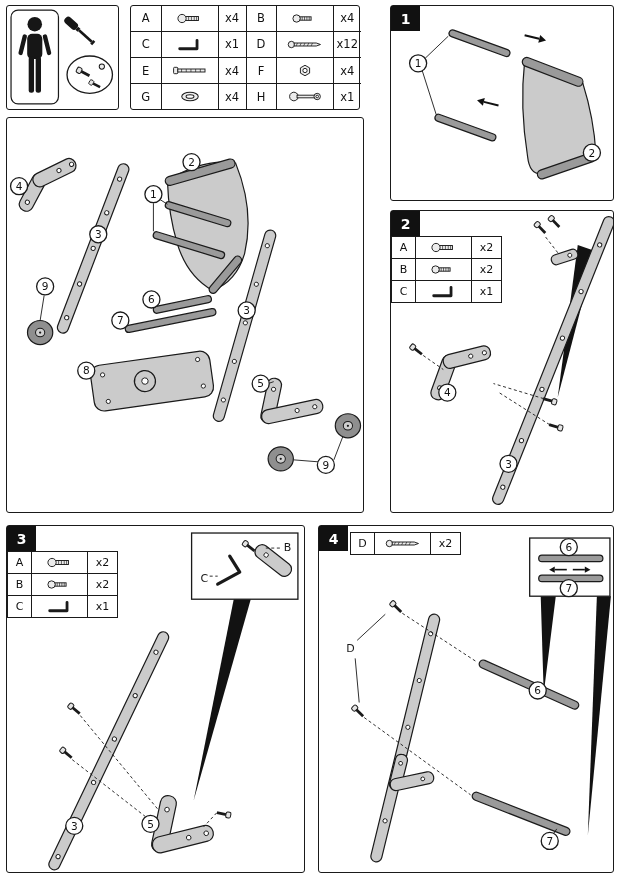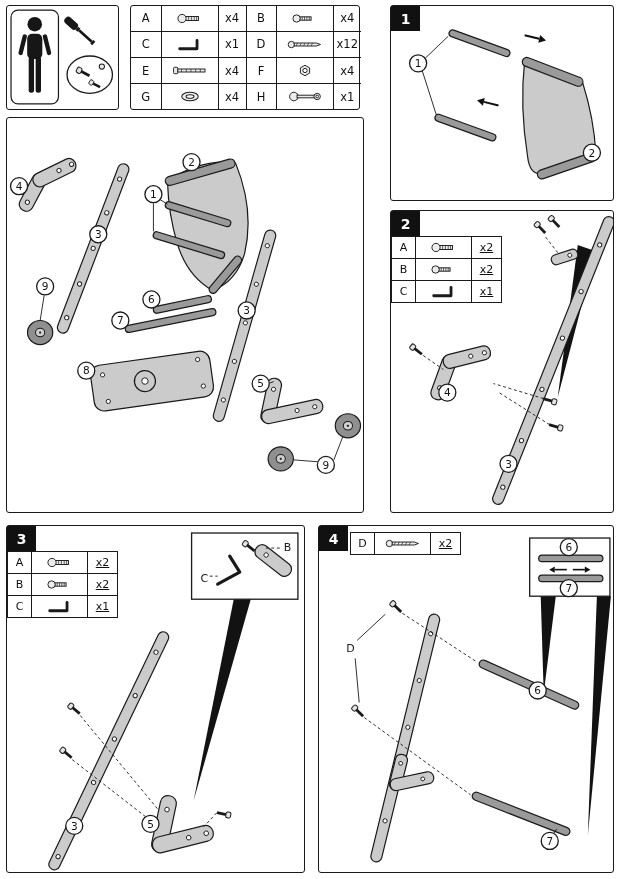--- a/index.html
+++ b/index.html
@@ -27,21 +27,21 @@
   .hw-table tr:first-child td { border-top:none; }
   .hw-table tr:last-child td  { border-bottom:none; }
   .hw-table td:first-child { border-left:none; }
   .hw-table td:last-child  { border-right:none; }
 
   .mini-table { position:absolute; border-collapse:collapse; background:#fff; z-index:3; }
   .mini-table td { border:1px solid #1a1a1a; text-align:center; vertical-align:middle;
     font-size:11px; color:#111; padding:0; height:22px; }
   .mini-table .lt { width:24px; }
   .mini-table .ic { width:56px; }
-  .mini-table .qt { width:30px;text-decoration:underline; }
+  .mini-table .qt { width:30px; }
 
   .picon { width:46px; height:15px; display:inline-block; vertical-align:middle; }
 
   svg text { font-family:"DejaVu Sans","Liberation Sans",sans-serif; }
   .part  { fill:#cbcbcb; stroke:#1a1a1a; stroke-width:1.2; }
   .rod rect { fill:#9a9a9a; stroke:#1a1a1a; stroke-width:1.2; }
   .hole  { fill:#fff; stroke:#1a1a1a; stroke-width:0.9; }
   .lead  { stroke:#1a1a1a; stroke-width:0.9; fill:none; }
   .dash  { stroke:#1a1a1a; stroke-width:0.9; fill:none; stroke-dasharray:3 2.6; }
   .wedge { fill:#121212; }

